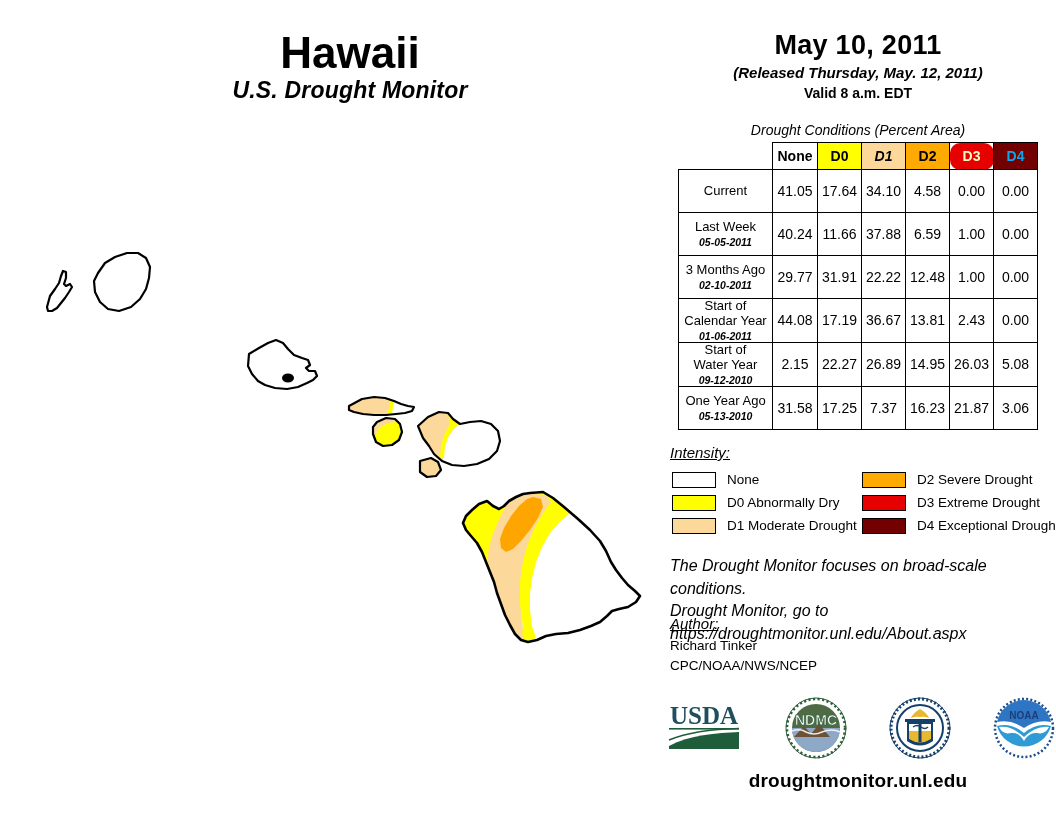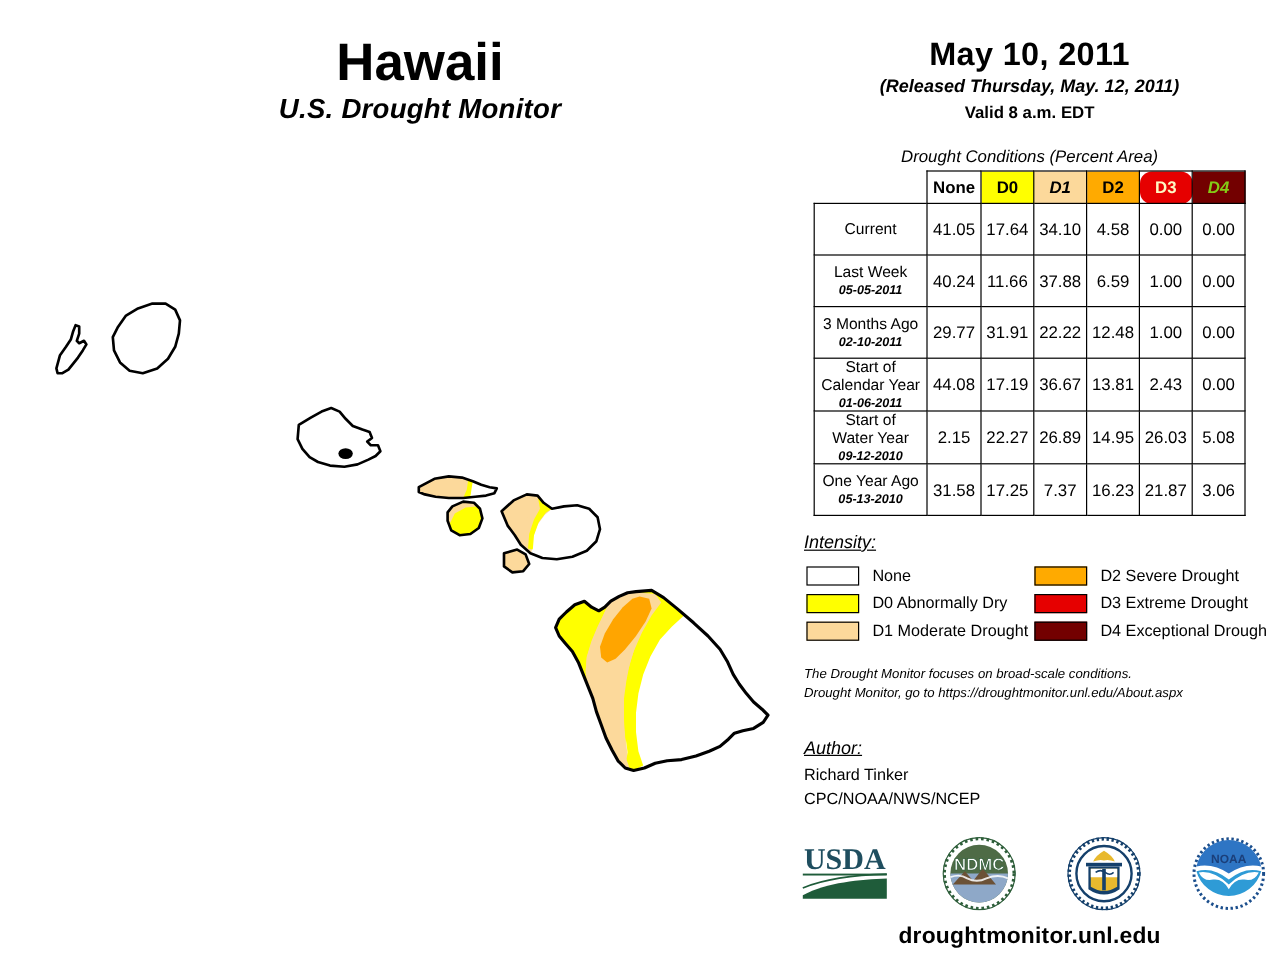--- a/index.html
+++ b/index.html
@@ -135,21 +135,21 @@
   }
   .legend-text {
     margin-left: 11px;
     font-size: 13.5px;
     white-space: nowrap;
   }
 
   
   #disclaimer {
     left: 670px; top: 555px; width: 380px;
-    font-size: 11px;
+    font-size: 16px;
     font-style: italic;
     line-height: 1.42;
   }
   #author-label {
     left: 670px; top: 615px;
     font-size: 15px;
     font-style: italic;
     text-decoration: underline;
   }
   #author-lines {
@@ -195,21 +195,21 @@
 
 <table class="abs" id="cond-table">
   <thead>
     <tr>
       <th class="corner"></th>
       <th class="hdr-none" style="background: rgb(255, 255, 255);">None</th>
       <th class="hdr-cat" style="background: rgb(255, 255, 0);">D0</th>
       <th class="hdr-cat" style="background: rgb(252, 217, 155); font-style: italic;">D1</th>
       <th class="hdr-cat" style="background: rgb(255, 170, 0);">D2</th>
       <th class="hdr-cat" style="background: rgb(230, 0, 0); color: #fef9c3; border-radius: 10px;">D3</th>
-      <th class="hdr-cat" style="background: rgb(115, 0, 0); color: #84cc16; font-style: italic;">D4</th>
+      <th class="hdr-cat" style="background: rgb(115, 0, 0); color: #0ea5e9;">D4</th>
     </tr>
   </thead>
   <tbody id="table-body">
       <tr>
         <td class="rowlabel">
           <div>Current</div>
         </td>
         <td class="valcell">41.05</td>
         <td class="valcell">17.64</td>
         <td class="valcell">34.10</td>

